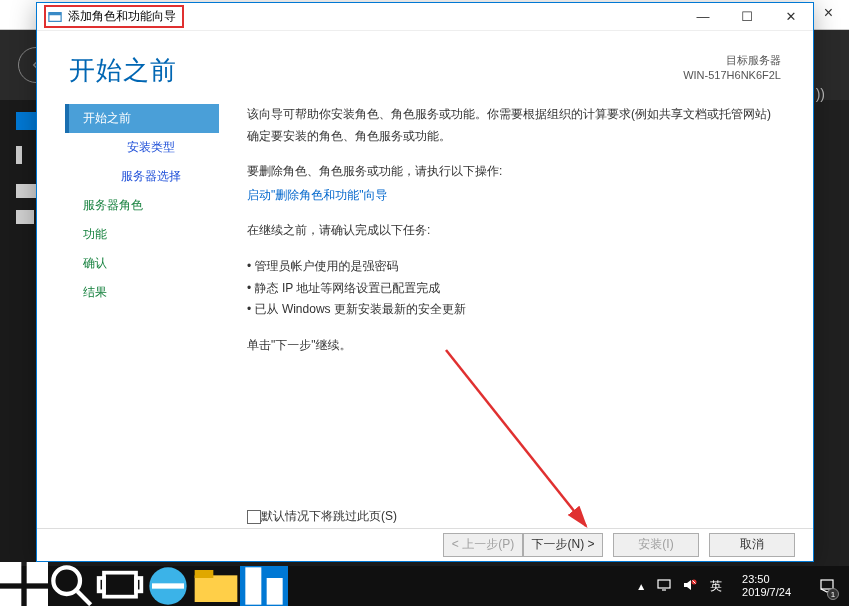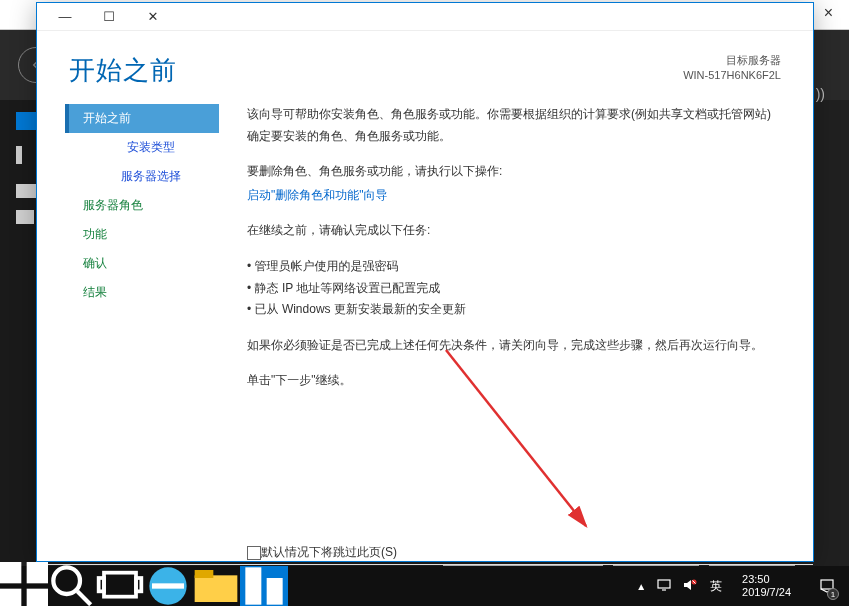--- a/index.html
+++ b/index.html
@@ -84,20 +84,29 @@
 </div>
 <div class="bg-ribbon">
   <div class="rb-item active"></div>
   <div class="rb-item" style="width:6px;height:18px;background:#ccc;display:inline-block;margin:4px 16px;"></div>
   <div class="rb-item" style="width:20px;height:14px;"></div>
   <div class="rb-item" style="width:18px;height:14px;"></div>
 </div>
 
 <div class="wizard">
   <div class="titlebar">
+    <div class="title-left">
+      <span class="title-icon">
+        <svg viewBox="0 0 16 16">
+            <rect x="1" y="3" width="14" height="10" fill="none" stroke="#3a8ac6" stroke-width="1.4"></rect>
+            <rect x="1" y="3" width="14" height="3" fill="#3a8ac6"></rect>
+          </svg>
+      </span>
+      <span>添加角色和功能向导</span>
+    </div>
     <div class="win-controls">
       <div class="win-btn">—</div>
       <div class="win-btn">☐</div>
       <div class="win-btn close">✕</div>
     </div>
   </div>
 
   <div class="wizard-body">
     <div class="header-row">
       <div class="page-title">开始之前</div>
@@ -121,21 +130,20 @@
       <div class="main">
         <p>该向导可帮助你安装角色、角色服务或功能。你需要根据组织的计算要求(例如共享文档或托管网站)确定要安装的角色、角色服务或功能。</p>
         <p style="margin-bottom:2px;">要删除角色、角色服务或功能，请执行以下操作:</p>
         <p><span class="link">启动"删除角色和功能"向导</span></p>
         <p>在继续之前，请确认完成以下任务:</p>
         <div class="bullets">
           <div>管理员帐户使用的是强密码</div>
           <div>静态 IP 地址等网络设置已配置完成</div>
           <div>已从 Windows 更新安装最新的安全更新</div>
         </div>
-        <p>如果你必须验证是否已完成上述任何先决条件，请关闭向导，完成这些步骤，然后再次运行向导。</p>
         <p>单击"下一步"继续。</p>
 
         <div class="checkbox-row">
           <span class="cb"></span>
           <span>默认情况下将跳过此页(S)</span>
         </div>
       </div>
     </div>
 
     <div class="footer">

